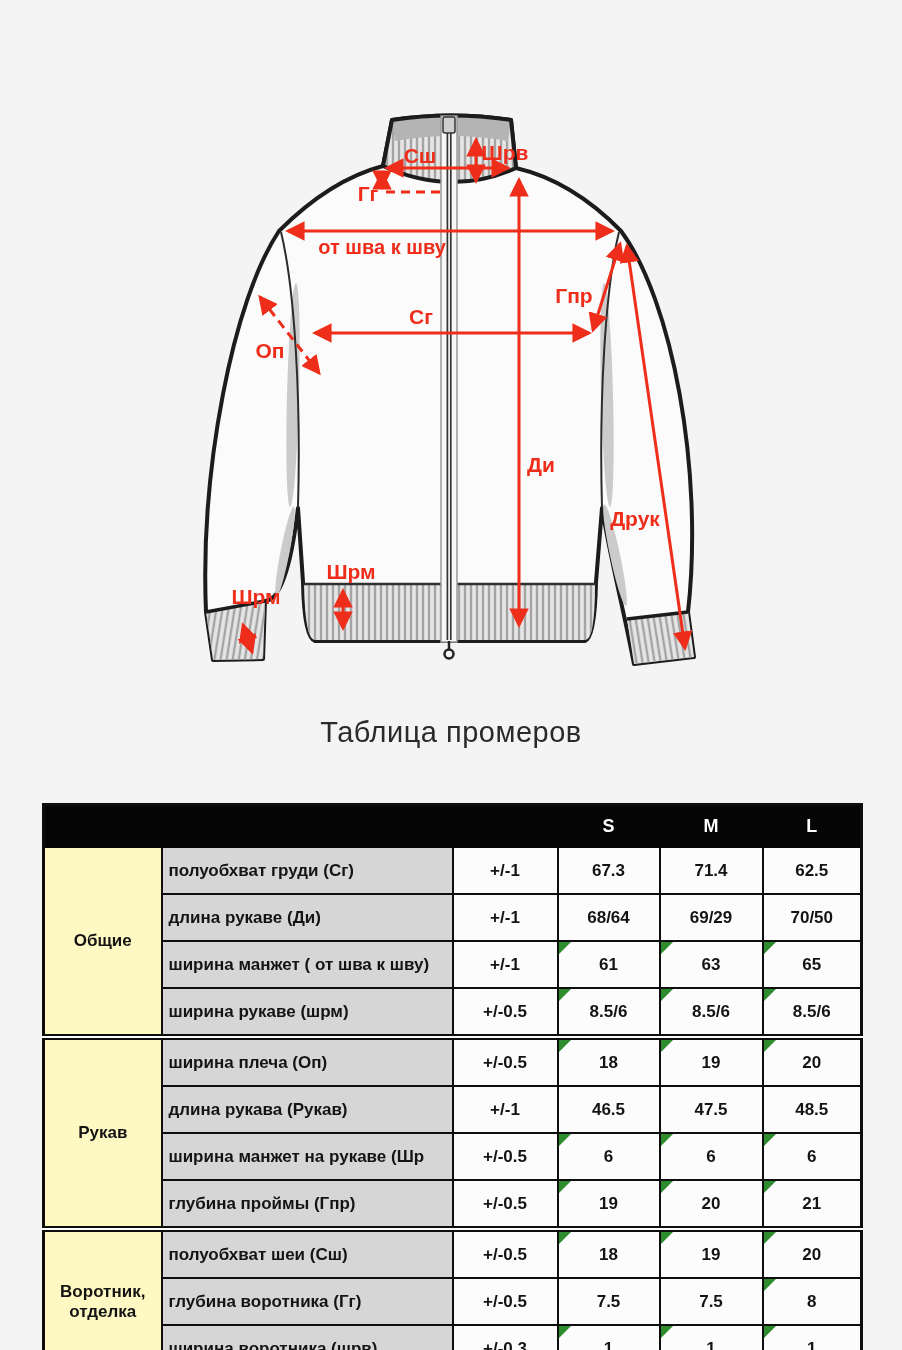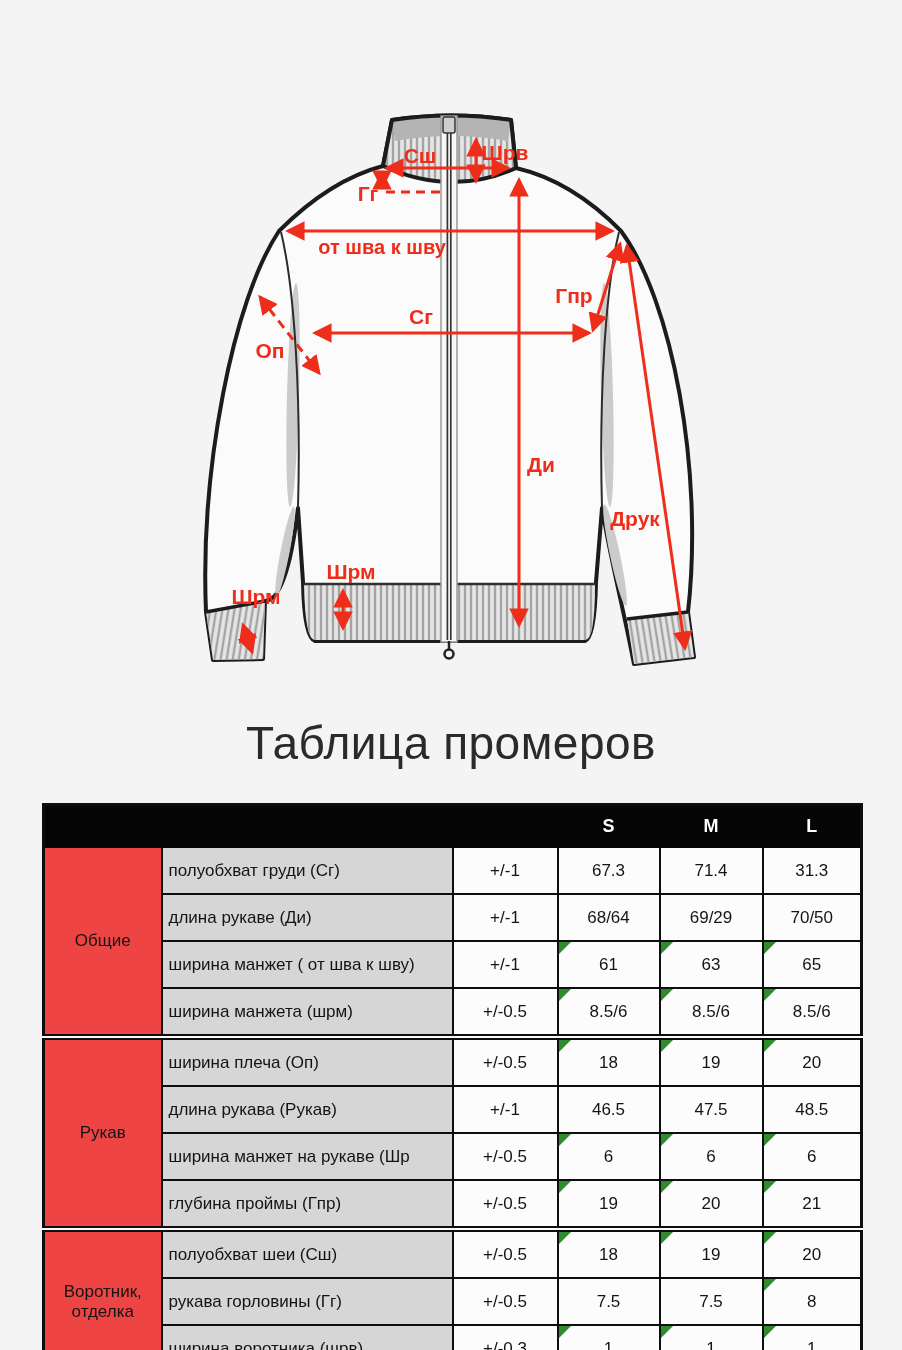--- a/index.html
+++ b/index.html
@@ -10,32 +10,32 @@
   }
   
   .diagram{position:absolute;left:0;top:0;}
   .lbl{fill:#ee2d1a;font-family:"Liberation Sans",sans-serif;font-weight:bold;font-size:21px;}
   .lbl-sm{font-size:20px;}
   .arr{stroke:#ee2d1a;stroke-width:3;fill:none;}
   .dash{stroke-dasharray:9 6;}
   
   .title{
     position:absolute;left:0;top:716px;width:100%;
-    text-align:center;font-size:46px;font-weight:400;color:#2a2a2a;letter-spacing:.5px;
+    text-align:center;font-size:29px;font-weight:400;color:#2a2a2a;letter-spacing:.5px;
   }
   
   .table-wrap{position:absolute;left:42px;top:803px;}
   table{border-collapse:collapse;table-layout:fixed;width:818px;background:#fcfcfc;border:3px solid #0e0e0e;}
   th,td{border:2px solid #0e0e0e;overflow:hidden;}
   thead th{
     background:#050505;border-color:#050505;color:#ffffff;
     height:38px;font-size:18px;font-weight:bold;text-align:center;
   }
-  tbody td{height:43px;font-size:17px;font-weight:normal;color:#141414;}
-  td.group{background:#ef4444;text-align:center;padding:0 4px;}
+  tbody td{height:43px;font-size:17px;font-weight:bold;color:#141414;}
+  td.group{background:#fef9c3;text-align:center;padding:0 4px;}
   td.label{background:#d6d6d6;text-align:left;padding:0 6px;white-space:nowrap;}
   td.tol,td.val{text-align:center;background:#fcfcfc;}
   td.val{position:relative;}
   .corner{
     position:absolute;top:0;left:0;width:0;height:0;
     border-top:12px solid #2e8b2e;border-right:12px solid transparent;
   }
   tr.group-start td{border-top:6px double #0e0e0e;}
 </style>
 </head>
@@ -167,38 +167,38 @@
           <th>L</th>
         </tr>
     </thead>
     <tbody id="tbody">
         <tr>
           <td class="group" rowspan="4">Общие</td>
           <td class="label">полуобхват груди (Сг)</td>
           <td class="tol">+/-1</td>
           <td class="val">67.3</td>
           <td class="val">71.4</td>
-          <td class="val">31.3</td>
+          <td class="val">62.5</td>
         </tr>
         <tr>
           <td class="label">длина рукаве (Ди)</td>
           <td class="tol">+/-1</td>
           <td class="val">68/64</td>
           <td class="val">69/29</td>
           <td class="val">70/50</td>
         </tr>
         <tr>
           <td class="label">ширина манжет ( от шва к шву)</td>
           <td class="tol">+/-1</td>
           <td class="val"><span class="corner"></span>61</td>
           <td class="val"><span class="corner"></span>63</td>
           <td class="val"><span class="corner"></span>65</td>
         </tr>
         <tr>
-          <td class="label">ширина манжета (шрм)</td>
+          <td class="label">ширина рукаве (шрм)</td>
           <td class="tol">+/-0.5</td>
           <td class="val"><span class="corner"></span>8.5/6</td>
           <td class="val"><span class="corner"></span>8.5/6</td>
           <td class="val"><span class="corner"></span>8.5/6</td>
         </tr>
         <tr class="group-start">
           <td class="group" rowspan="4">Рукав</td>
           <td class="label">ширина плеча (Оп)</td>
           <td class="tol">+/-0.5</td>
           <td class="val"><span class="corner"></span>18</td>
@@ -228,21 +228,21 @@
         </tr>
         <tr class="group-start">
           <td class="group" rowspan="3">Воротник, отделка</td>
           <td class="label">полуобхват шеи (Сш)</td>
           <td class="tol">+/-0.5</td>
           <td class="val"><span class="corner"></span>18</td>
           <td class="val"><span class="corner"></span>19</td>
           <td class="val"><span class="corner"></span>20</td>
         </tr>
         <tr>
-          <td class="label">рукава горловины (Гг)</td>
+          <td class="label">глубина воротника (Гг)</td>
           <td class="tol">+/-0.5</td>
           <td class="val">7.5</td>
           <td class="val">7.5</td>
           <td class="val"><span class="corner"></span>8</td>
         </tr>
         <tr>
           <td class="label">ширина воротника (шрв)</td>
           <td class="tol">+/-0.3</td>
           <td class="val"><span class="corner"></span>1</td>
           <td class="val"><span class="corner"></span>1</td>

